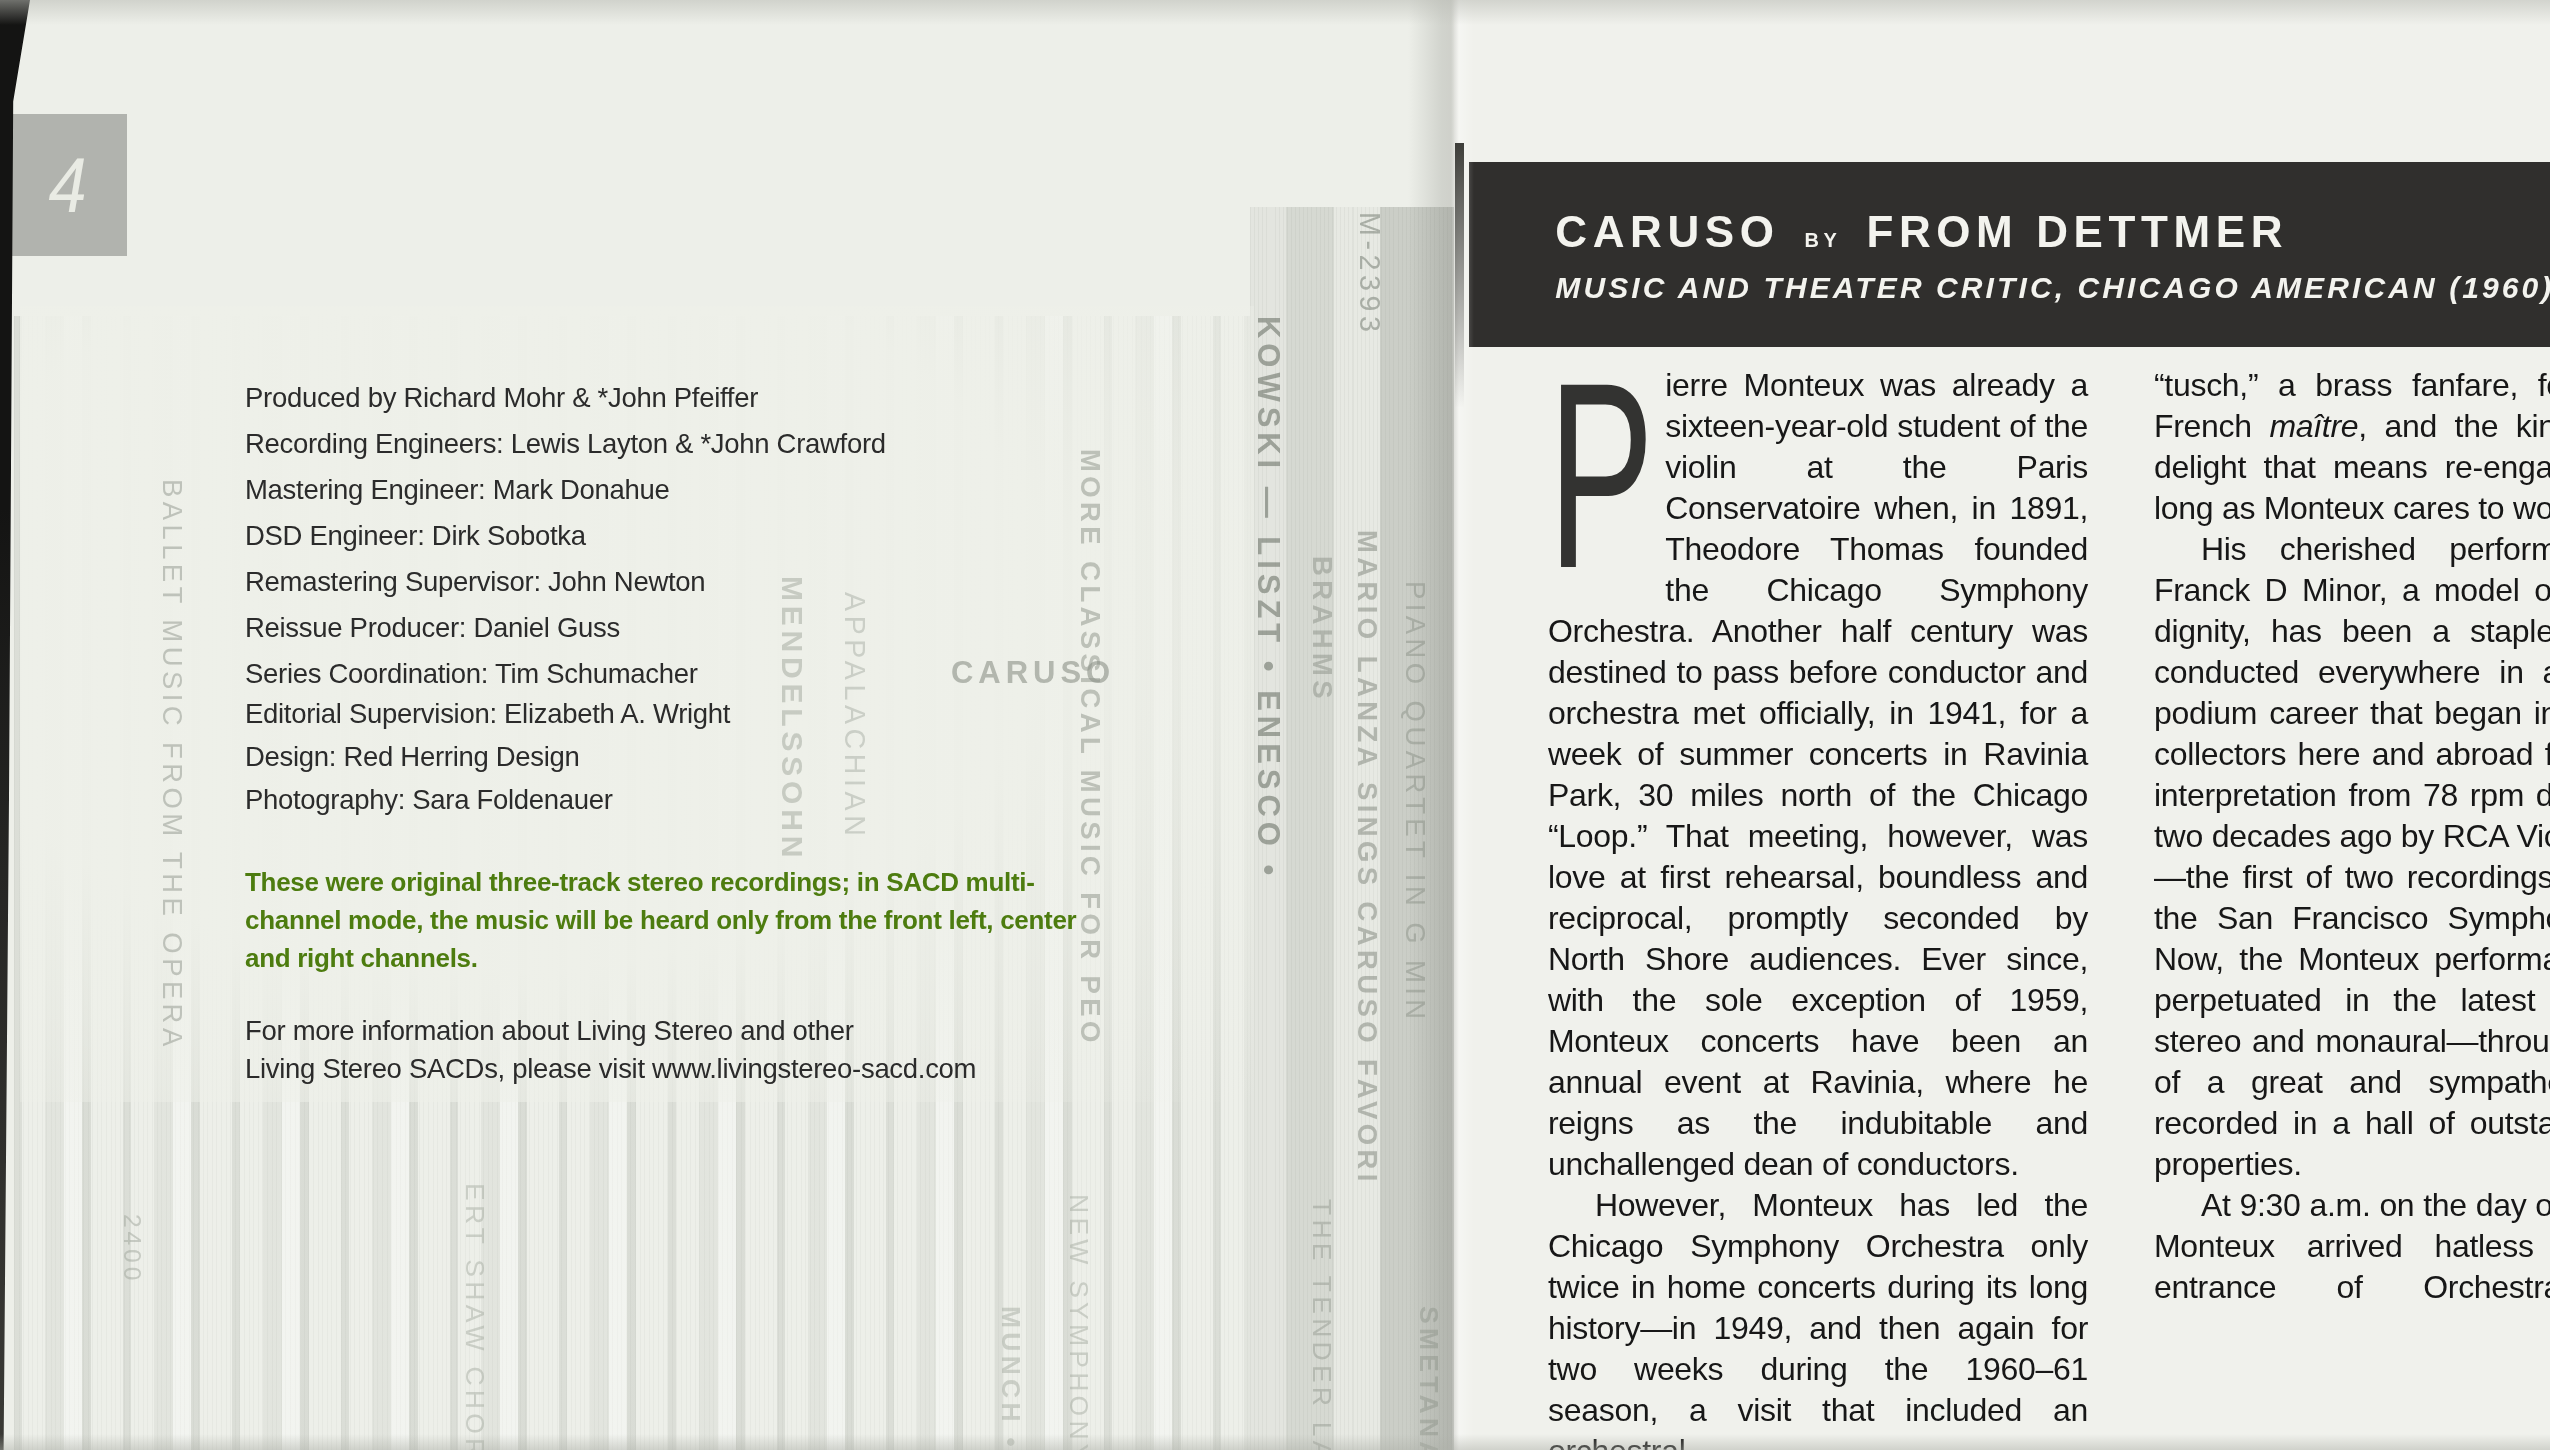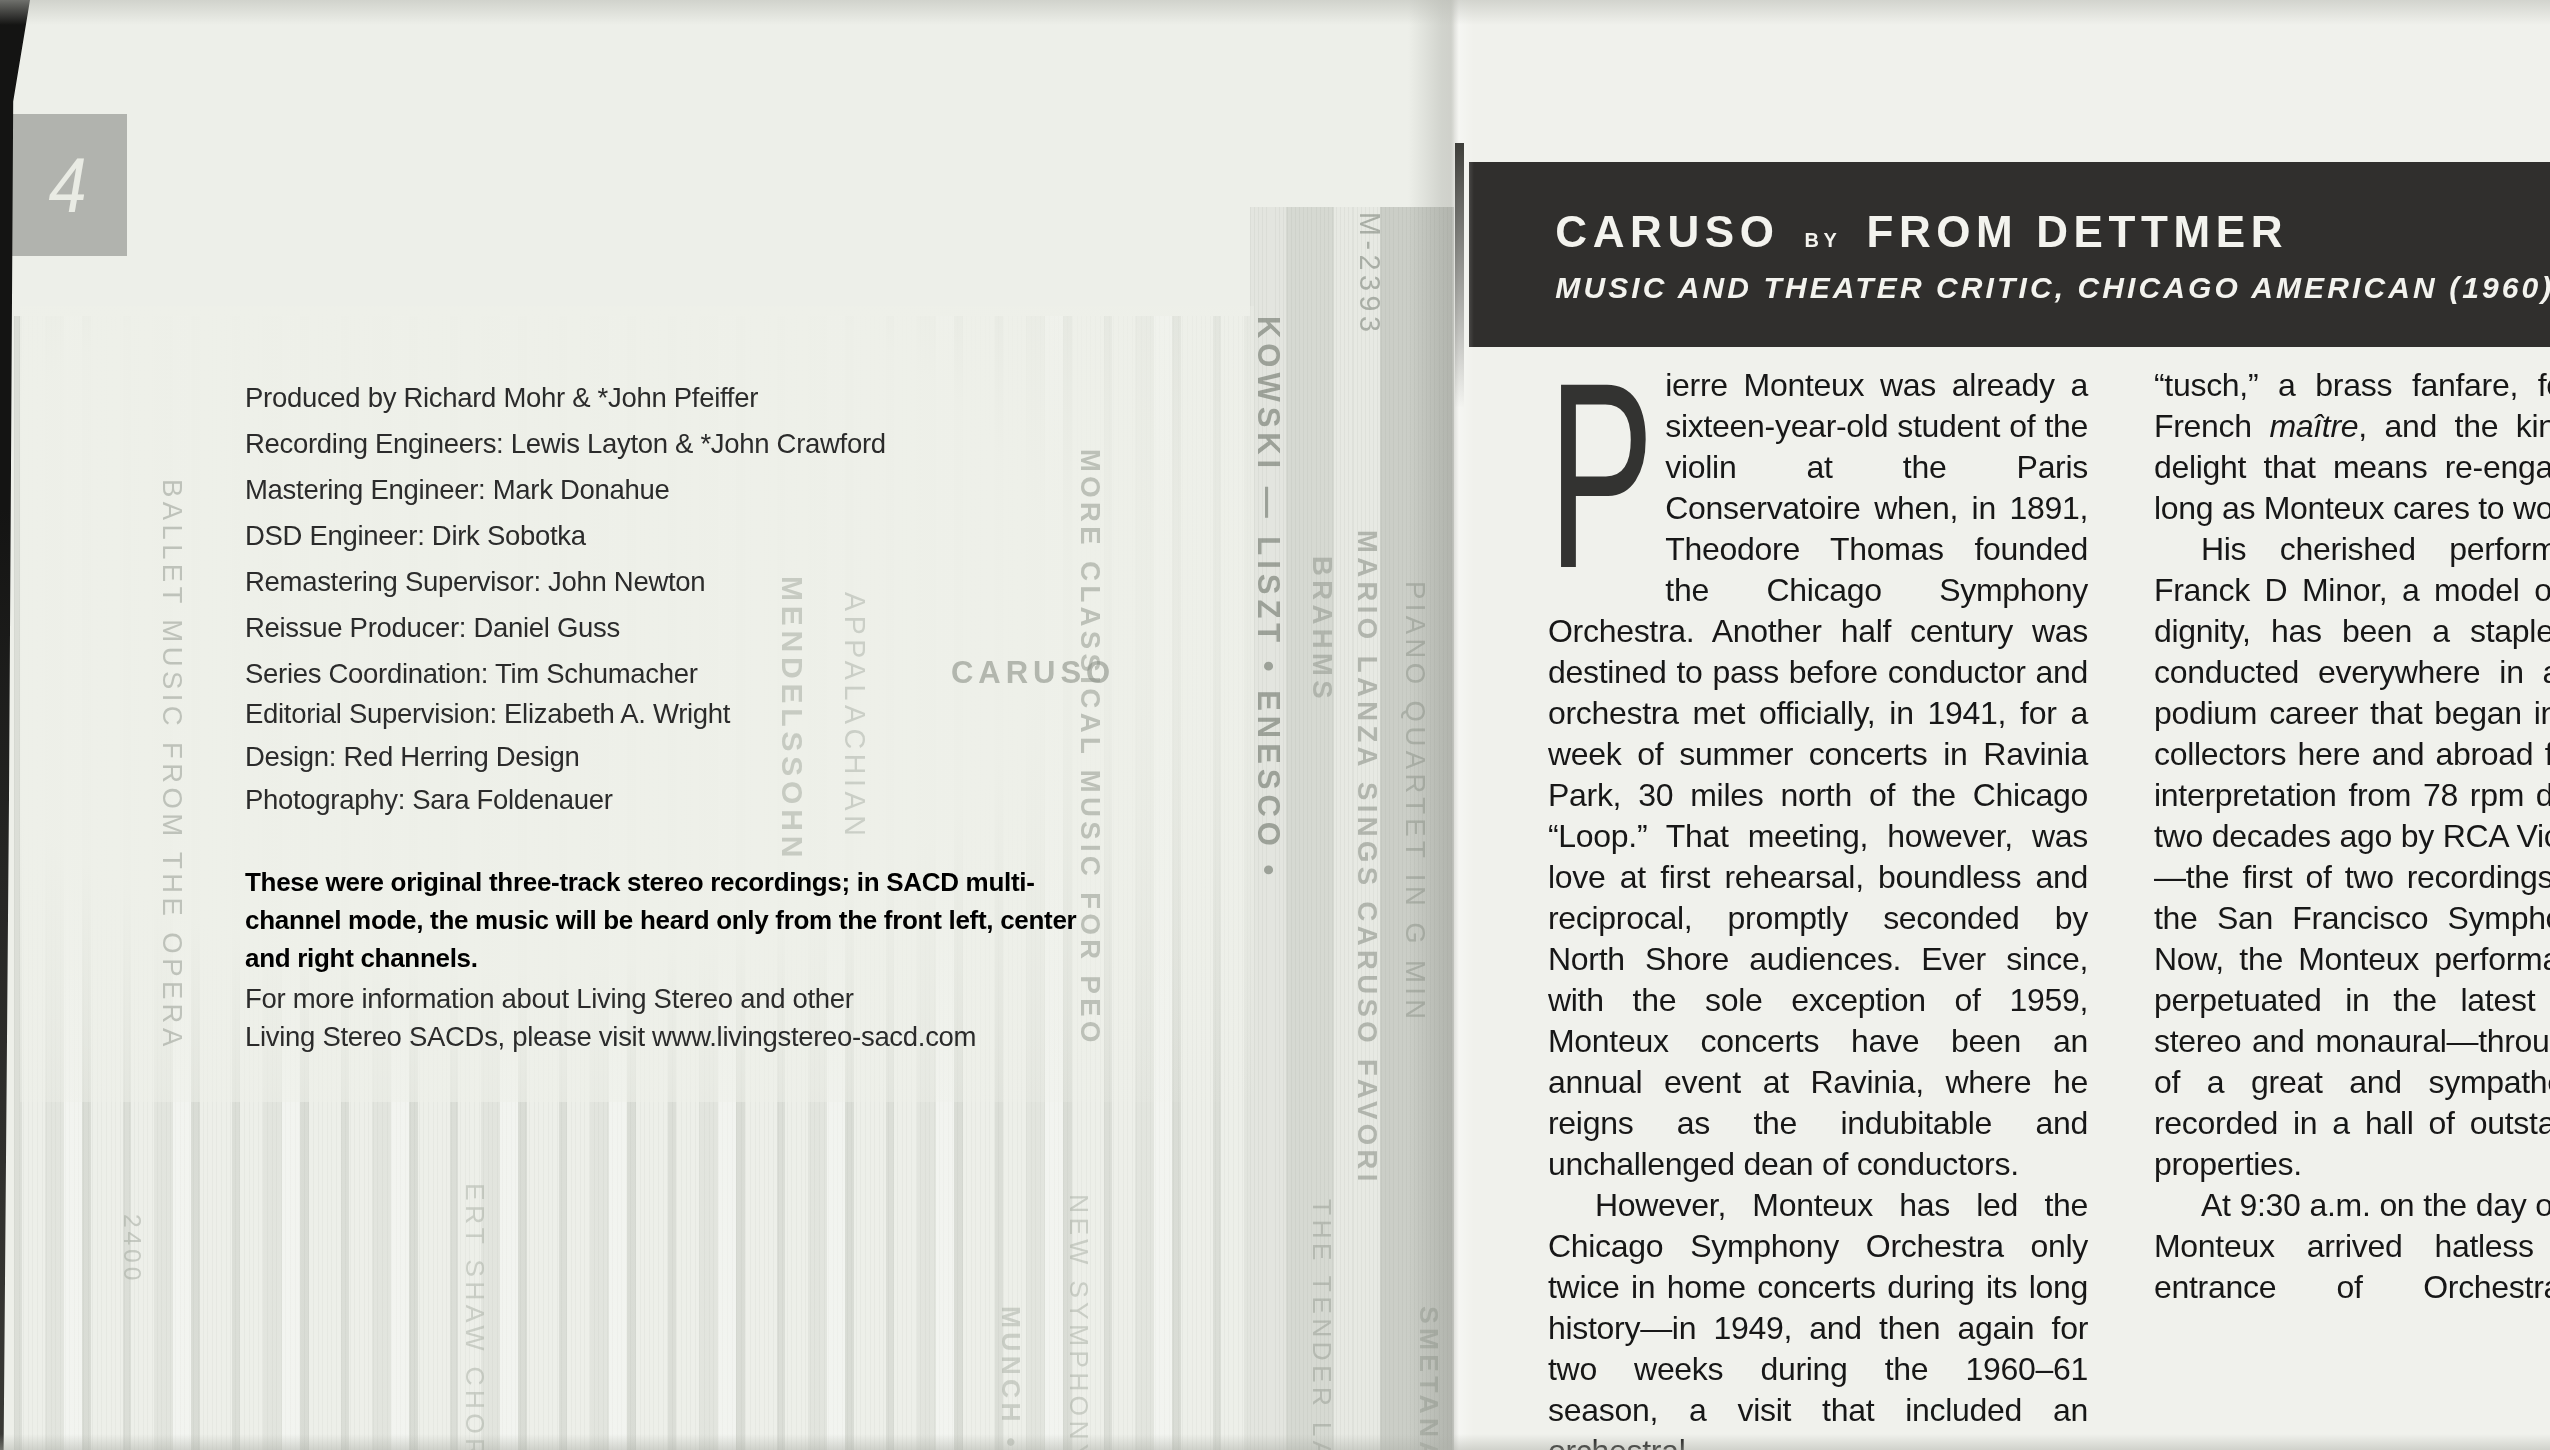--- a/index.html
+++ b/index.html
@@ -40,22 +40,22 @@
            font-style:italic;font-family:"Liberation Sans",sans-serif;}
   .pagebox span{display:inline-block;transform:scaleX(0.88);}
   .p4{left:9.2px;top:114px;width:118px;height:142px;background:#b1b3ae;color:#e9ebe4;font-size:78px;}
 
   
   .credits{position:absolute;left:245px;color:#2b2b2b;font-size:27.5px;white-space:pre-line;
            letter-spacing:-0.3px;}
   .block1{top:375px;line-height:46px;}
   .block2{top:692px;line-height:43px;}
   .sacd-note{position:absolute;left:245px;top:863px;width:857px;font-size:26px;line-height:38px;
-             font-weight:700;color:#000000;letter-spacing:-0.3px;}
-  .info{top:980px;line-height:38px;}
+             font-weight:700;color:#4d7c0f;letter-spacing:-0.3px;}
+  .info{top:1012px;line-height:38px;}
 
   
   .right-page{position:absolute;left:1454px;top:0;width:1460px;height:1451px;background:#f0f1ec;}
 
   .header-bar{position:absolute;left:15.3px;top:162px;width:1304px;height:185px;background:#302f2d;
               color:#f3f3ee;}
   .hdr-title{position:absolute;left:86px;top:45px;font-weight:700;font-size:44px;letter-spacing:5.6px;
              white-space:nowrap;}
   .hdr-title .t2{font-size:20px;letter-spacing:4.6px;padding:0 7.1px;}
   .hdr-sub{position:absolute;left:86px;top:109px;font-weight:700;font-style:italic;font-size:30px;

